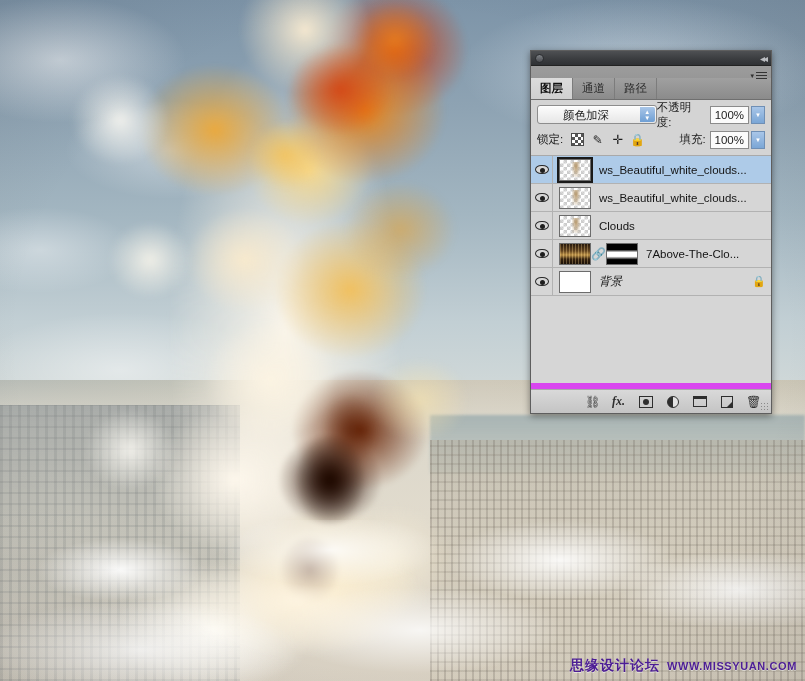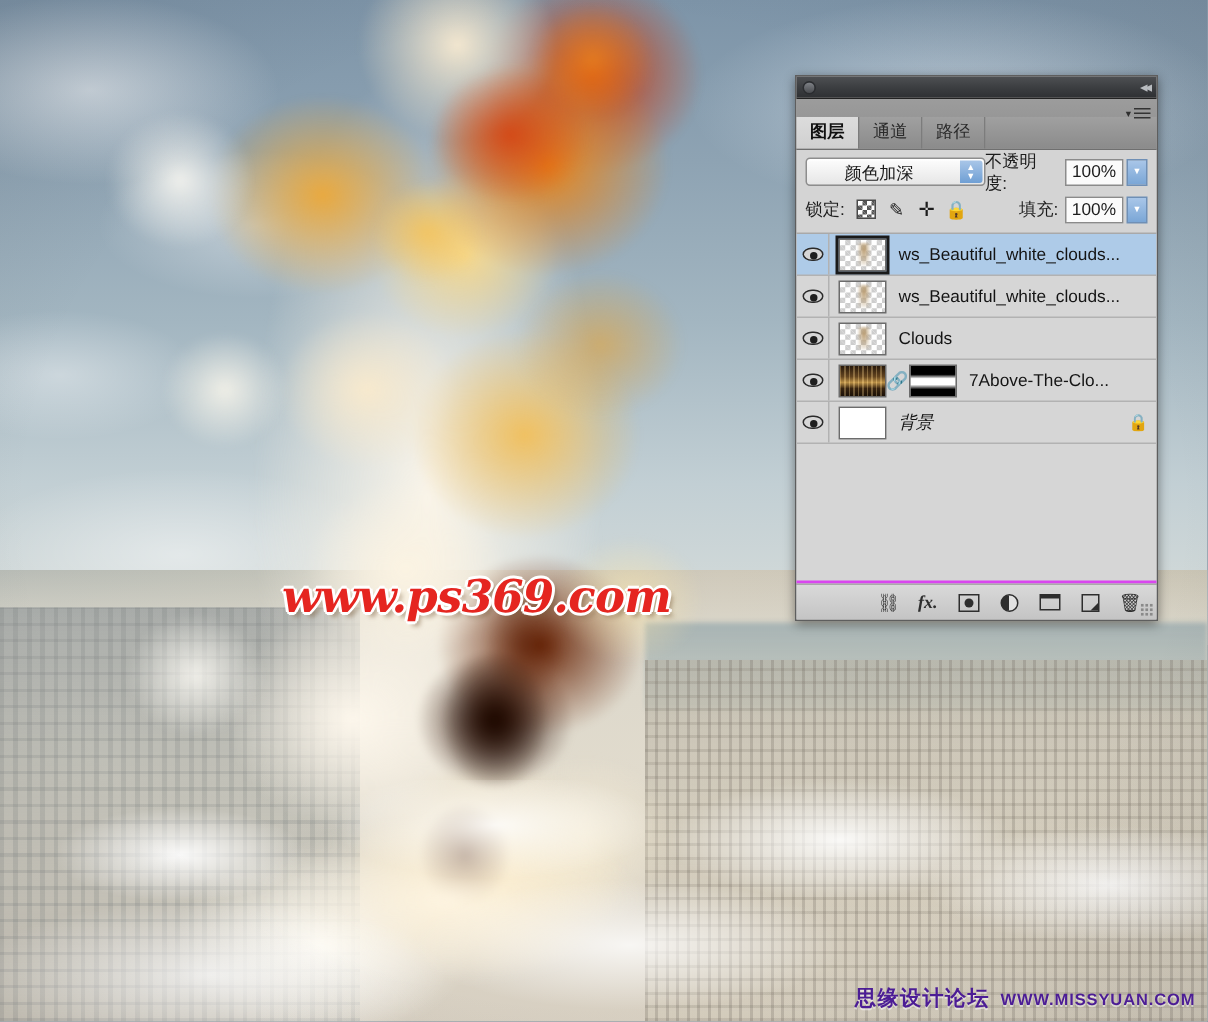--- a/index.html
+++ b/index.html
@@ -246,21 +246,21 @@
       linear-gradient(45deg, #555 25%, #fff 25%, #fff 75%, #555 75%);
     background-size: 6px 6px; background-position: 0 0, 3px 3px;
     border: 1px solid #4a4a4a;
   }
 
   
   .ps-layers {
     flex: 1 1 auto;
     background: #d6d6d6;
     overflow: hidden;
-    border-bottom: 2px solid #d946ef;
+    border-bottom: 6px solid #d946ef;
   }
   .layer-row {
     display: flex; align-items: center;
     height: 28px;
     border-bottom: 1px solid #b2b2b2;
     padding-right: 6px;
   }
   .layer-row.selected { background: #aecbe8; }
   .eye-cell {
     width: 22px; height: 27px;
@@ -379,21 +379,20 @@
     <div class="city-right"></div>
     <div class="plume"></div>
     <div class="plume2"></div>
     <div class="fire-top"></div>
     <div class="plume-dark"></div>
     <div class="glow-bottom"></div>
     <div class="lowclouds"></div>
     <div class="art-vignette"></div>
   </div>
 
-  <div class="watermark-main">www.ps369.com</div>
 
   <div class="watermark-corner">
     <span class="wm-cn">思缘设计论坛</span>
     <span class="wm-en">WWW.MISSYUAN.COM</span>
   </div>
 
   <div class="ps-panel">
 
     <div class="ps-titlebar">
       <span class="ps-dot"></span>

